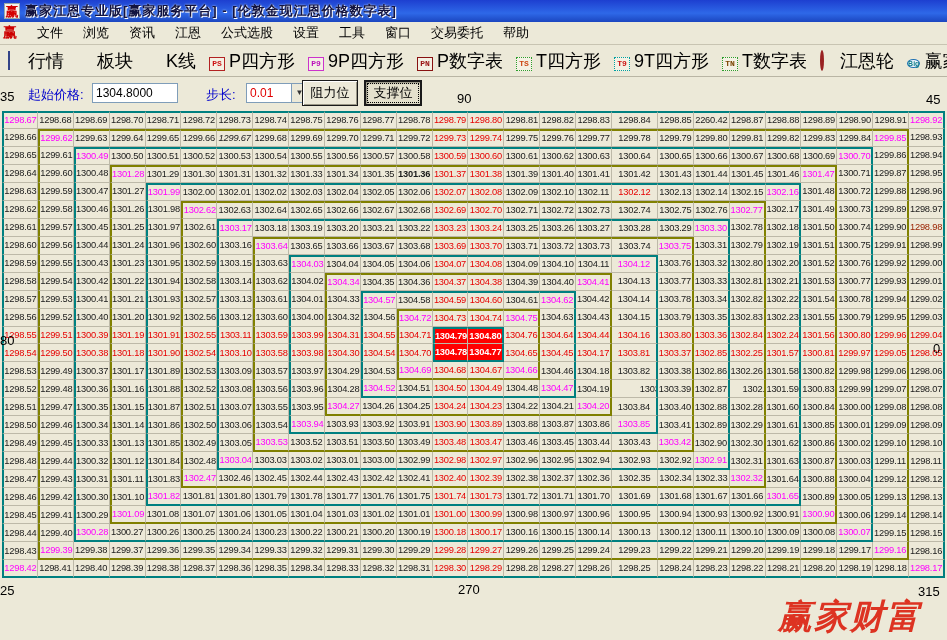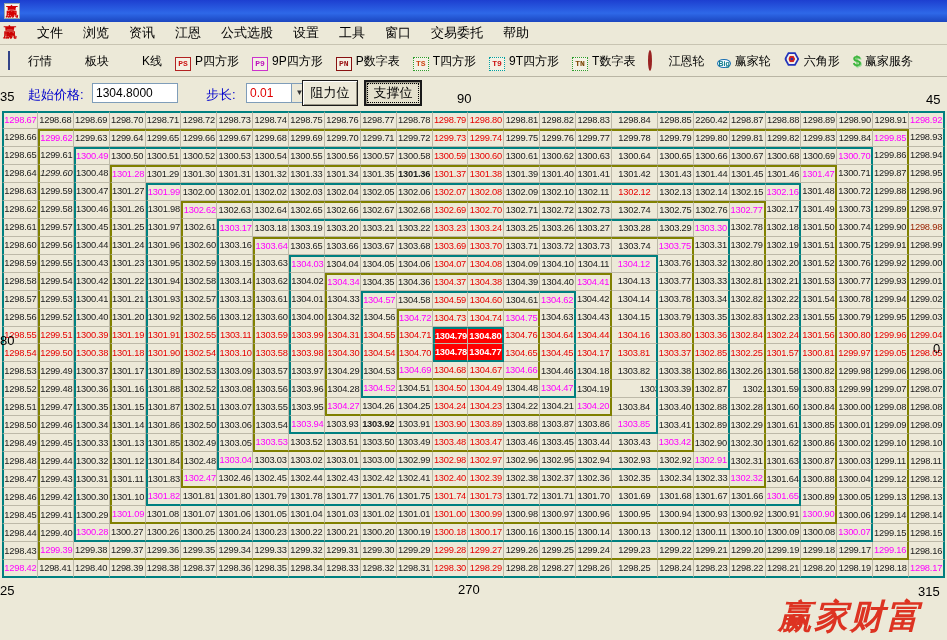--- a/index.html
+++ b/index.html
@@ -15,21 +15,21 @@
     text-shadow:1px 1px 0 #ffffff,0 0 2px #cfe0ff;letter-spacing:1px;white-space:nowrap;}
   
   .menubar{position:absolute;left:0;top:22px;width:947px;height:23px;background:#ECE9D8;
     border-bottom:1px solid #c8c4b2;display:flex;align-items:center;}
   .menu-app-icon{color:#cc0000;font-weight:bold;font-size:14px;margin:0 10px 0 3px;}
   .menu-item{font-size:13px;color:#000;padding:2px 10px;white-space:nowrap;cursor:default;}
   
   .toolbar{position:absolute;left:0;top:46px;width:947px;height:31px;background:#ECE9D8;
     border-bottom:1px solid #b9b5a4;display:flex;align-items:center;padding-left:8px;}
   .tb-item{display:flex;align-items:center;margin-right:13px;white-space:nowrap;}
-  .tb-label{font-size:12px;color:#000;margin-left:4px;}
+  .tb-label{font-size:18px;color:#000;margin-left:4px;}
   .tb-ico{display:inline-block;width:16px;height:16px;position:relative;}
   .ico-badge{display:inline-block;width:16px;height:14px;font-family:"Liberation Mono","DejaVu Sans Mono",monospace;
     font-size:8px;font-weight:bold;text-align:center;line-height:12px;background:#f4f1e4;}
   .b-ps{border:1px solid #b22222;color:#cc1111;}
   .b-p9{border:1px solid #cc33cc;color:#bb11bb;}
   .b-pn{border:1px solid #881111;color:#991111;}
   .b-ts{border:1px dotted #2d9e2d;color:#cc4411;}
   .b-t9{border:1px dotted #00a0a0;color:#cc1111;}
   .b-tn{border:1px dotted #2d9e2d;color:#7a4400;}
   .ico-table{width:15px;height:13px;border:1px solid #334488;margin-top:1px;
@@ -73,20 +73,21 @@
   .watermark{position:absolute;left:778px;top:594px;font-size:34px;font-weight:bold;
     color:#dd3322;font-family:"Liberation Serif","DejaVu Serif",serif;font-style:italic;letter-spacing:2px;}
 </style>
 </head>
 <body>
 
 <div id="app">
 
   <div class="titlebar">
     <span class="title-icon">赢</span>
+    <span class="title-text">赢家江恩专业版[赢家服务平台] - [伦敦金现江恩价格数字表]</span>
   </div>
 
   <div class="menubar">
     <span class="menu-app-icon">赢</span>
 
   <span class="menu-item">文件</span>
       <span class="menu-item">浏览</span>
       <span class="menu-item">资讯</span>
       <span class="menu-item">江恩</span>
       <span class="menu-item">公式选股</span>
@@ -194,21 +195,21 @@
       <div class="cell" style="border-right: 1px solid rgb(189, 185, 168); border-bottom: 1px solid rgb(189, 185, 168); border-top: 2px solid rgb(0, 128, 128); color: rgb(26, 26, 26);">1298.89</div>
       <div class="cell" style="border-right: 1px solid rgb(189, 185, 168); border-bottom: 1px solid rgb(189, 185, 168); border-top: 2px solid rgb(0, 128, 128); color: rgb(26, 26, 26);">1298.90</div>
       <div class="cell" style="border-right: 1px solid rgb(189, 185, 168); border-bottom: 1px solid rgb(189, 185, 168); border-top: 2px solid rgb(0, 128, 128); color: rgb(26, 26, 26);">1298.91</div>
       <div class="cell" style="border-right: 2px solid rgb(0, 128, 128); border-bottom: 1px solid rgb(189, 185, 168); border-top: 2px solid rgb(0, 128, 128); color: rgb(255, 0, 255);">1298.92</div>
       <div class="cell" style="border-right: 1px solid rgb(189, 185, 168); border-bottom: 1px solid rgb(189, 185, 168); border-left: 2px solid rgb(0, 128, 128); color: rgb(26, 26, 26);">1298.66</div>
       <div class="cell" style="border-width: 2px 1px 1px 2px; border-style: solid; border-color: rgb(128, 128, 0) rgb(189, 185, 168) rgb(189, 185, 168) rgb(128, 128, 0); color: rgb(255, 0, 255);">1299.62</div>
       <div class="cell" style="border-right: 1px solid rgb(189, 185, 168); border-bottom: 1px solid rgb(189, 185, 168); border-top: 2px solid rgb(128, 128, 0); color: rgb(26, 26, 26);">1299.63</div>
       <div class="cell" style="border-right: 1px solid rgb(189, 185, 168); border-bottom: 1px solid rgb(189, 185, 168); border-top: 2px solid rgb(128, 128, 0); color: rgb(26, 26, 26);">1299.64</div>
       <div class="cell" style="border-right: 1px solid rgb(189, 185, 168); border-bottom: 1px solid rgb(189, 185, 168); border-top: 2px solid rgb(128, 128, 0); color: rgb(26, 26, 26);">1299.65</div>
       <div class="cell" style="border-right: 1px solid rgb(189, 185, 168); border-bottom: 1px solid rgb(189, 185, 168); border-top: 2px solid rgb(128, 128, 0); color: rgb(26, 26, 26);">1299.66</div>
-      <div class="cell" style="border-right: 1px solid rgb(189, 185, 168); border-bottom: 1px solid rgb(189, 185, 168); border-top: 2px solid rgb(128, 128, 0); color: rgb(26, 26, 26);">1299.67</div>
+      <div class="cell" style="border-right: 1px solid rgb(189, 185, 168); border-bottom: 1px solid rgb(189, 185, 168); border-top: 2px solid rgb(128, 128, 0); color: rgb(26, 26, 26); font-style: italic;">1299.67</div>
       <div class="cell" style="border-right: 1px solid rgb(189, 185, 168); border-bottom: 1px solid rgb(189, 185, 168); border-top: 2px solid rgb(128, 128, 0); color: rgb(26, 26, 26);">1299.68</div>
       <div class="cell" style="border-right: 1px solid rgb(189, 185, 168); border-bottom: 1px solid rgb(189, 185, 168); border-top: 2px solid rgb(128, 128, 0); color: rgb(26, 26, 26);">1299.69</div>
       <div class="cell" style="border-right: 1px solid rgb(189, 185, 168); border-bottom: 1px solid rgb(189, 185, 168); border-top: 2px solid rgb(128, 128, 0); color: rgb(26, 26, 26);">1299.70</div>
       <div class="cell" style="border-right: 1px solid rgb(189, 185, 168); border-bottom: 1px solid rgb(189, 185, 168); border-top: 2px solid rgb(128, 128, 0); color: rgb(26, 26, 26);">1299.71</div>
       <div class="cell" style="border-right: 1px solid rgb(189, 185, 168); border-bottom: 1px solid rgb(189, 185, 168); border-top: 2px solid rgb(128, 128, 0); color: rgb(26, 26, 26);">1299.72</div>
       <div class="cell" style="border-right: 1px solid rgb(189, 185, 168); border-bottom: 1px solid rgb(189, 185, 168); border-top: 2px solid rgb(128, 128, 0); color: rgb(230, 0, 0);">1299.73</div>
       <div class="cell" style="border-right: 1px solid rgb(189, 185, 168); border-bottom: 1px solid rgb(189, 185, 168); border-top: 2px solid rgb(128, 128, 0); color: rgb(230, 0, 0);">1299.74</div>
       <div class="cell" style="border-right: 1px solid rgb(189, 185, 168); border-bottom: 1px solid rgb(189, 185, 168); border-top: 2px solid rgb(128, 128, 0); color: rgb(26, 26, 26);">1299.75</div>
       <div class="cell" style="border-right: 1px solid rgb(189, 185, 168); border-bottom: 1px solid rgb(189, 185, 168); border-top: 2px solid rgb(128, 128, 0); color: rgb(26, 26, 26); text-align: center;">1299.76</div>
       <div class="cell" style="border-right: 1px solid rgb(189, 185, 168); border-bottom: 1px solid rgb(189, 185, 168); border-top: 2px solid rgb(128, 128, 0); color: rgb(26, 26, 26);">1299.77</div>
@@ -241,21 +242,21 @@
       <div class="cell" style="border-right: 1px solid rgb(189, 185, 168); border-bottom: 1px solid rgb(189, 185, 168); border-top: 2px solid rgb(0, 128, 128); color: rgb(26, 26, 26);">1300.64</div>
       <div class="cell" style="border-right: 1px solid rgb(189, 185, 168); border-bottom: 1px solid rgb(189, 185, 168); border-top: 2px solid rgb(0, 128, 128); color: rgb(26, 26, 26);">1300.65</div>
       <div class="cell" style="border-right: 1px solid rgb(189, 185, 168); border-bottom: 1px solid rgb(189, 185, 168); border-top: 2px solid rgb(0, 128, 128); color: rgb(26, 26, 26);">1300.66</div>
       <div class="cell" style="border-right: 1px solid rgb(189, 185, 168); border-bottom: 1px solid rgb(189, 185, 168); border-top: 2px solid rgb(0, 128, 128); color: rgb(26, 26, 26);">1300.67</div>
       <div class="cell" style="border-right: 1px solid rgb(189, 185, 168); border-bottom: 1px solid rgb(189, 185, 168); border-top: 2px solid rgb(0, 128, 128); color: rgb(26, 26, 26);">1300.68</div>
       <div class="cell" style="border-right: 1px solid rgb(189, 185, 168); border-bottom: 1px solid rgb(189, 185, 168); border-top: 2px solid rgb(0, 128, 128); color: rgb(26, 26, 26);">1300.69</div>
       <div class="cell" style="border-right: 2px solid rgb(0, 128, 128); border-bottom: 1px solid rgb(189, 185, 168); border-top: 2px solid rgb(0, 128, 128); color: rgb(255, 0, 255);">1300.70</div>
       <div class="cell" style="border-right: 2px solid rgb(128, 128, 0); border-bottom: 1px solid rgb(189, 185, 168); color: rgb(26, 26, 26);">1299.86</div>
       <div class="cell" style="border-right: 2px solid rgb(0, 128, 128); border-bottom: 1px solid rgb(189, 185, 168); color: rgb(26, 26, 26);">1298.94</div>
       <div class="cell" style="border-right: 1px solid rgb(189, 185, 168); border-bottom: 1px solid rgb(189, 185, 168); border-left: 2px solid rgb(0, 128, 128); color: rgb(26, 26, 26);">1298.64</div>
-      <div class="cell" style="border-right: 1px solid rgb(189, 185, 168); border-bottom: 1px solid rgb(189, 185, 168); border-left: 2px solid rgb(128, 128, 0); color: rgb(26, 26, 26); font-style: italic;">1299.60</div>
+      <div class="cell" style="border-right: 1px solid rgb(189, 185, 168); border-bottom: 1px solid rgb(189, 185, 168); border-left: 2px solid rgb(128, 128, 0); color: rgb(26, 26, 26);">1299.60</div>
       <div class="cell" style="border-right: 1px solid rgb(189, 185, 168); border-bottom: 1px solid rgb(189, 185, 168); border-left: 2px solid rgb(0, 128, 128); color: rgb(26, 26, 26);">1300.48</div>
       <div class="cell" style="border-width: 2px 1px 1px 2px; border-style: solid; border-color: rgb(128, 128, 0) rgb(189, 185, 168) rgb(189, 185, 168) rgb(128, 128, 0); color: rgb(255, 0, 255);">1301.28</div>
       <div class="cell" style="border-right: 1px solid rgb(189, 185, 168); border-bottom: 1px solid rgb(189, 185, 168); border-top: 2px solid rgb(128, 128, 0); color: rgb(26, 26, 26);">1301.29</div>
       <div class="cell" style="border-right: 1px solid rgb(189, 185, 168); border-bottom: 1px solid rgb(189, 185, 168); border-top: 2px solid rgb(128, 128, 0); color: rgb(26, 26, 26);">1301.30</div>
       <div class="cell" style="border-right: 1px solid rgb(189, 185, 168); border-bottom: 1px solid rgb(189, 185, 168); border-top: 2px solid rgb(128, 128, 0); color: rgb(26, 26, 26);">1301.31</div>
       <div class="cell" style="border-right: 1px solid rgb(189, 185, 168); border-bottom: 1px solid rgb(189, 185, 168); border-top: 2px solid rgb(128, 128, 0); color: rgb(26, 26, 26);">1301.32</div>
       <div class="cell" style="border-right: 1px solid rgb(189, 185, 168); border-bottom: 1px solid rgb(189, 185, 168); border-top: 2px solid rgb(128, 128, 0); color: rgb(26, 26, 26);">1301.33</div>
       <div class="cell" style="border-right: 1px solid rgb(189, 185, 168); border-bottom: 1px solid rgb(189, 185, 168); border-top: 2px solid rgb(128, 128, 0); color: rgb(26, 26, 26);">1301.34</div>
       <div class="cell" style="border-right: 1px solid rgb(189, 185, 168); border-bottom: 1px solid rgb(189, 185, 168); border-top: 2px solid rgb(128, 128, 0); color: rgb(26, 26, 26);">1301.35</div>
       <div class="cell" style="border-right: 1px solid rgb(189, 185, 168); border-bottom: 1px solid rgb(189, 185, 168); border-top: 2px solid rgb(128, 128, 0); color: rgb(26, 26, 26); font-weight: bold;">1301.36</div>
@@ -614,21 +615,21 @@
       <div class="cell" style="border-right: 1px solid rgb(189, 185, 168); border-bottom: 1px solid rgb(189, 185, 168); border-left: 2px solid rgb(0, 128, 128); color: rgb(26, 26, 26);">1298.50</div>
       <div class="cell" style="border-right: 1px solid rgb(189, 185, 168); border-bottom: 1px solid rgb(189, 185, 168); border-left: 2px solid rgb(128, 128, 0); color: rgb(26, 26, 26);">1299.46</div>
       <div class="cell" style="border-right: 1px solid rgb(189, 185, 168); border-bottom: 1px solid rgb(189, 185, 168); border-left: 2px solid rgb(0, 128, 128); color: rgb(26, 26, 26);">1300.34</div>
       <div class="cell" style="border-right: 1px solid rgb(189, 185, 168); border-bottom: 1px solid rgb(189, 185, 168); border-left: 2px solid rgb(128, 128, 0); color: rgb(26, 26, 26);">1301.14</div>
       <div class="cell" style="border-right: 1px solid rgb(189, 185, 168); border-bottom: 1px solid rgb(189, 185, 168); border-left: 2px solid rgb(0, 128, 128); color: rgb(26, 26, 26);">1301.86</div>
       <div class="cell" style="border-right: 1px solid rgb(189, 185, 168); border-bottom: 1px solid rgb(189, 185, 168); border-left: 2px solid rgb(128, 128, 0); color: rgb(26, 26, 26);">1302.50</div>
       <div class="cell" style="border-right: 1px solid rgb(189, 185, 168); border-bottom: 1px solid rgb(189, 185, 168); border-left: 2px solid rgb(0, 128, 128); color: rgb(26, 26, 26);">1303.06</div>
       <div class="cell" style="border-right: 1px solid rgb(189, 185, 168); border-bottom: 1px solid rgb(189, 185, 168); border-left: 2px solid rgb(128, 128, 0); color: rgb(26, 26, 26);">1303.54</div>
       <div class="cell" style="border-right: 1px solid rgb(189, 185, 168); border-bottom: 2px solid rgb(0, 128, 128); border-left: 2px solid rgb(0, 128, 128); color: rgb(255, 0, 255);">1303.94</div>
       <div class="cell" style="border-right: 1px solid rgb(189, 185, 168); border-bottom: 2px solid rgb(0, 128, 128); color: rgb(26, 26, 26);">1303.93</div>
-      <div class="cell" style="border-right: 1px solid rgb(189, 185, 168); border-bottom: 2px solid rgb(0, 128, 128); color: rgb(26, 26, 26); font-weight: bold;">1303.92</div>
+      <div class="cell" style="border-right: 1px solid rgb(189, 185, 168); border-bottom: 2px solid rgb(0, 128, 128); color: rgb(26, 26, 26);">1303.92</div>
       <div class="cell" style="border-right: 1px solid rgb(189, 185, 168); border-bottom: 2px solid rgb(0, 128, 128); color: rgb(26, 26, 26);">1303.91</div>
       <div class="cell" style="border-right: 1px solid rgb(189, 185, 168); border-bottom: 2px solid rgb(0, 128, 128); color: rgb(230, 0, 0);">1303.90</div>
       <div class="cell" style="border-right: 1px solid rgb(189, 185, 168); border-bottom: 2px solid rgb(0, 128, 128); color: rgb(230, 0, 0);">1303.89</div>
       <div class="cell" style="border-right: 1px solid rgb(189, 185, 168); border-bottom: 2px solid rgb(0, 128, 128); color: rgb(26, 26, 26);">1303.88</div>
       <div class="cell" style="border-right: 1px solid rgb(189, 185, 168); border-bottom: 2px solid rgb(0, 128, 128); color: rgb(26, 26, 26);">1303.87</div>
       <div class="cell" style="border-right: 1px solid rgb(189, 185, 168); border-bottom: 2px solid rgb(0, 128, 128); color: rgb(26, 26, 26);">1303.86</div>
       <div class="cell" style="border-right: 2px solid rgb(0, 128, 128); border-bottom: 2px solid rgb(0, 128, 128); color: rgb(255, 0, 255);">1303.85</div>
       <div class="cell" style="border-right: 2px solid rgb(128, 128, 0); border-bottom: 1px solid rgb(189, 185, 168); color: rgb(26, 26, 26);">1303.41</div>
       <div class="cell" style="border-right: 2px solid rgb(0, 128, 128); border-bottom: 1px solid rgb(189, 185, 168); color: rgb(26, 26, 26);">1302.89</div>
       <div class="cell" style="border-right: 2px solid rgb(128, 128, 0); border-bottom: 1px solid rgb(189, 185, 168); color: rgb(26, 26, 26);">1302.29</div>

